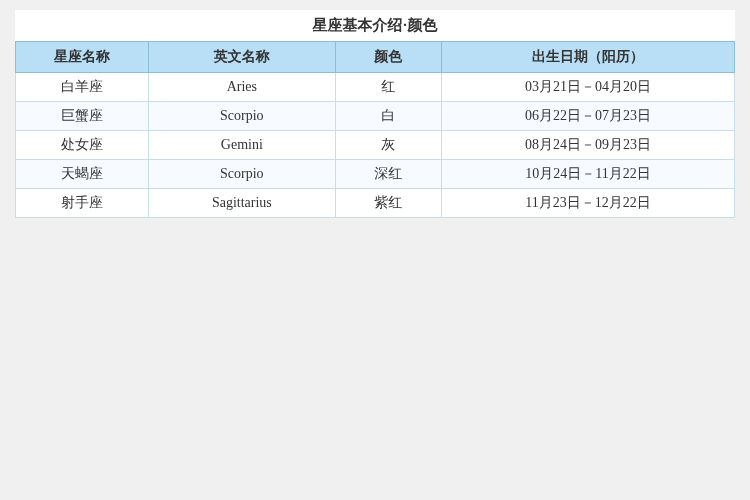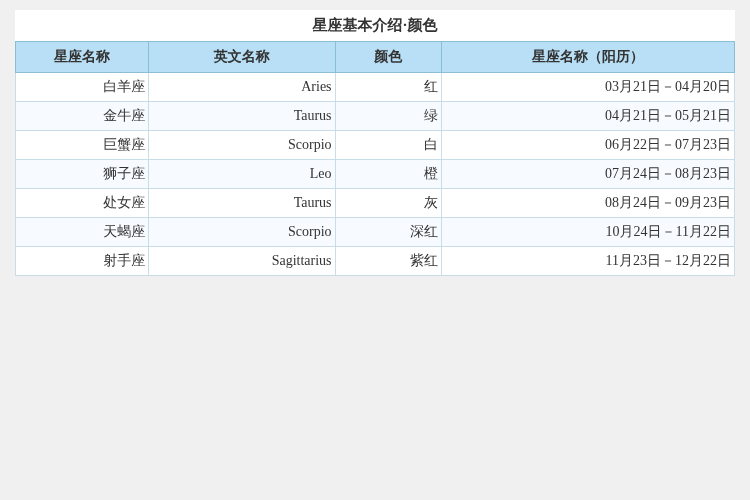--- a/index.html
+++ b/index.html
@@ -58,70 +58,58 @@
 
     tbody tr:nth-child(even) {
       background-color: #f7fbff;
     }
 
     tbody td {
       border: 1px solid #c8dde8;
       padding: 5px 3px;
       font-size: 14px;
       color: #333;
-      text-align: right;
+      text-align: center;
     }
 
     .col-name { width: 100px; }
     .col-en   { width: 140px; }
     .col-color{ width: 80px; }
     .col-date { width: 220px; }
   </style>
 </head>
 <body>
 
 <div class="container">
   <div class="page-title">星座基本介绍·颜色</div>
   <table>
     <thead>
       <tr>
         <th class="col-name">星座名称</th>
         <th class="col-en">英文名称</th>
         <th class="col-color">颜色</th>
-        <th class="col-date">星座名称（阳历）</th>
+        <th class="col-date">出生日期（阳历）</th>
       </tr>
     </thead>
     <tbody id="table-body">
     <tr>
           <td>白羊座</td>
           <td>Aries</td>
           <td>红</td>
           <td>03月21日－04月20日</td>
         </tr>
         <tr>
-          <td>金牛座</td>
-          <td>Taurus</td>
-          <td>绿</td>
-          <td>04月21日－05月21日</td>
-        </tr>
-        <tr>
           <td>巨蟹座</td>
           <td>Scorpio</td>
           <td>白</td>
           <td>06月22日－07月23日</td>
         </tr>
         <tr>
-          <td>狮子座</td>
-          <td>Leo</td>
-          <td>橙</td>
-          <td>07月24日－08月23日</td>
-        </tr>
-        <tr>
           <td>处女座</td>
-          <td>Taurus</td>
+          <td>Gemini</td>
           <td>灰</td>
           <td>08月24日－09月23日</td>
         </tr>
         <tr>
           <td>天蝎座</td>
           <td>Scorpio</td>
           <td>深红</td>
           <td>10月24日－11月22日</td>
         </tr>
         <tr>

